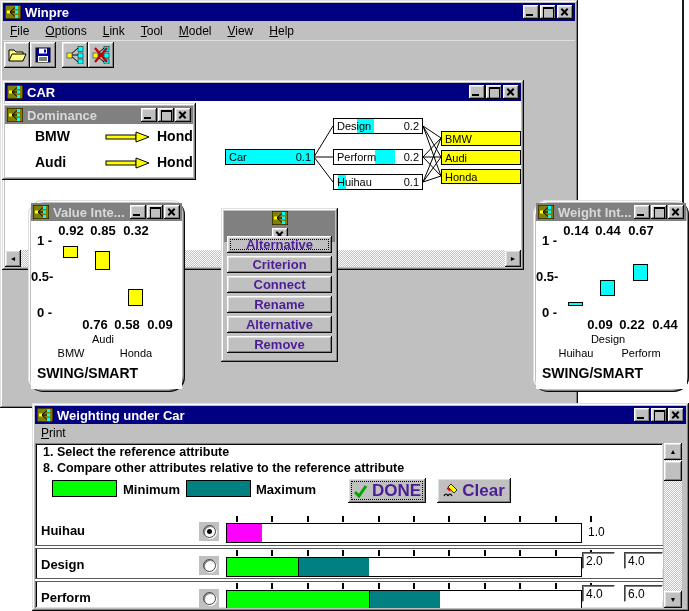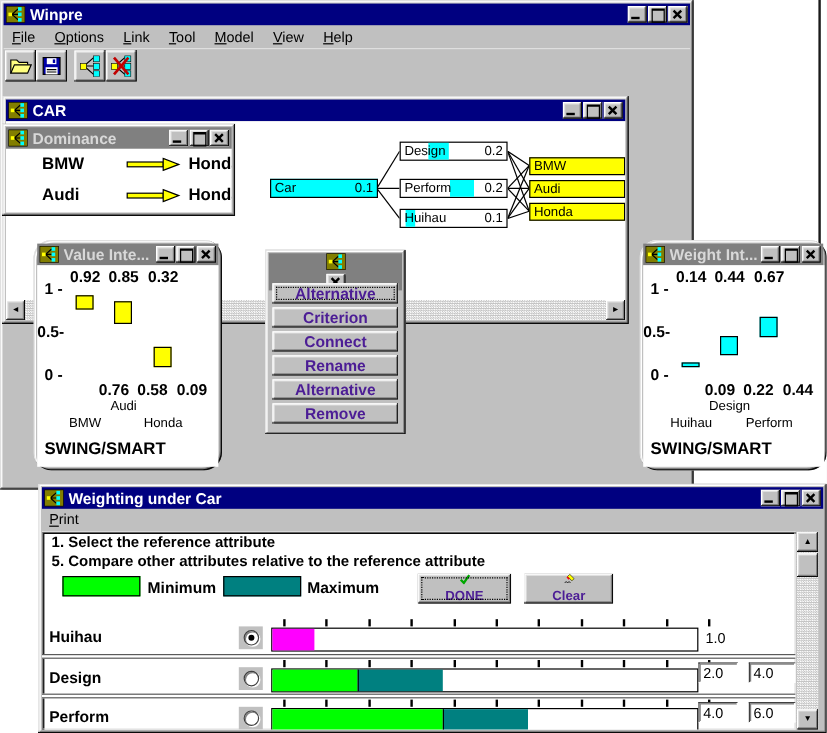--- a/index.html
+++ b/index.html
@@ -102,21 +102,21 @@
   #weighting-menubar { position:absolute; left:3px; top:22px; right:3px; height:16px;
     font-size:12px; display:flex; align-items:center; padding-left:4px; }
   #weighting-content { position:absolute; left:3px; top:40px; width:628px; height:165px;
     background:#fff; overflow:hidden;
     box-shadow: inset 1px 1px #808080, inset -1px -1px #dfdfdf, inset 2px 2px #0a0a0a; }
   #weighting-vscroll { position:absolute; left:632px; top:40px; width:18px; height:165px; }
   #weighting-vscroll .arrowbtn { left:0; width:18px; height:17px; }
   .instr { position:absolute; left:8px; font-size:12.5px; font-weight:bold; white-space:nowrap; }
   .legend-swatch { position:absolute; top:37px; width:65px; height:17px; border:1px solid #000; }
   .legend-label { position:absolute; top:39px; font-size:13px; font-weight:bold; }
-  .act-btn { position:absolute; top:35px; height:25px; font-size:11px; gap:4px;flex-direction:column; }
+  .act-btn { position:absolute; top:35px; height:25px; font-size:17px; gap:4px; }
   .btn-done { left:313px; width:78px; position:absolute; }
   .btn-done::after { content:""; position:absolute; inset:3px; border:1px dotted #000; }
   .btn-clear { left:402px; width:74px; position:absolute; }
 
   .wrow { position:absolute; left:0; right:0; height:33px; }
   .wrow .rlabel { position:absolute; left:6px; top:10px; font-size:13px; font-weight:bold; }
   .radio-patch { position:absolute; left:164px; top:9px; width:20px; height:19px; background:#c0c0c0;
     display:flex; align-items:center; justify-content:center; }
   .radio { position:relative; width:13px; height:13px; border-radius:50%; background:#fff;
     border:1px solid #404040; box-shadow: inset 1px 1px #808080, 1px 1px 0 #fff; }
@@ -395,21 +395,21 @@
       <div class="cbtn glyph-min"></div>
       <div class="cbtn glyph-max"></div>
       <div class="cbtn glyph-close"></div>
     </div>
     <div id="weighting-menubar">
       <span class="menu-item">Print</span>
     </div>
 
     <div id="weighting-content">
       <span class="instr" style="top:2px">1. Select the reference attribute</span>
-      <span class="instr" style="top:18px">5. Compare other attributes relative to the reference attribute</span>
+      <span class="instr" style="top:18px">8. Compare other attributes relative to the reference attribute</span>
 
       <div class="legend-swatch" style="left: 17px; background: rgb(0, 255, 0);"></div>
       <span class="legend-label" style="left:88px">Minimum</span>
       <div class="legend-swatch" style="left: 151px; background: rgb(0, 128, 128);"></div>
       <span class="legend-label" style="left:221px">Maximum</span>
 
       <div class="btn95 act-btn btn-done">
         <svg width="15" height="14" viewBox="0 0 15 14">
           <polyline points="2,8 6,12 13,2" fill="none" stroke="#00a800" stroke-width="3"></polyline>
         </svg>

